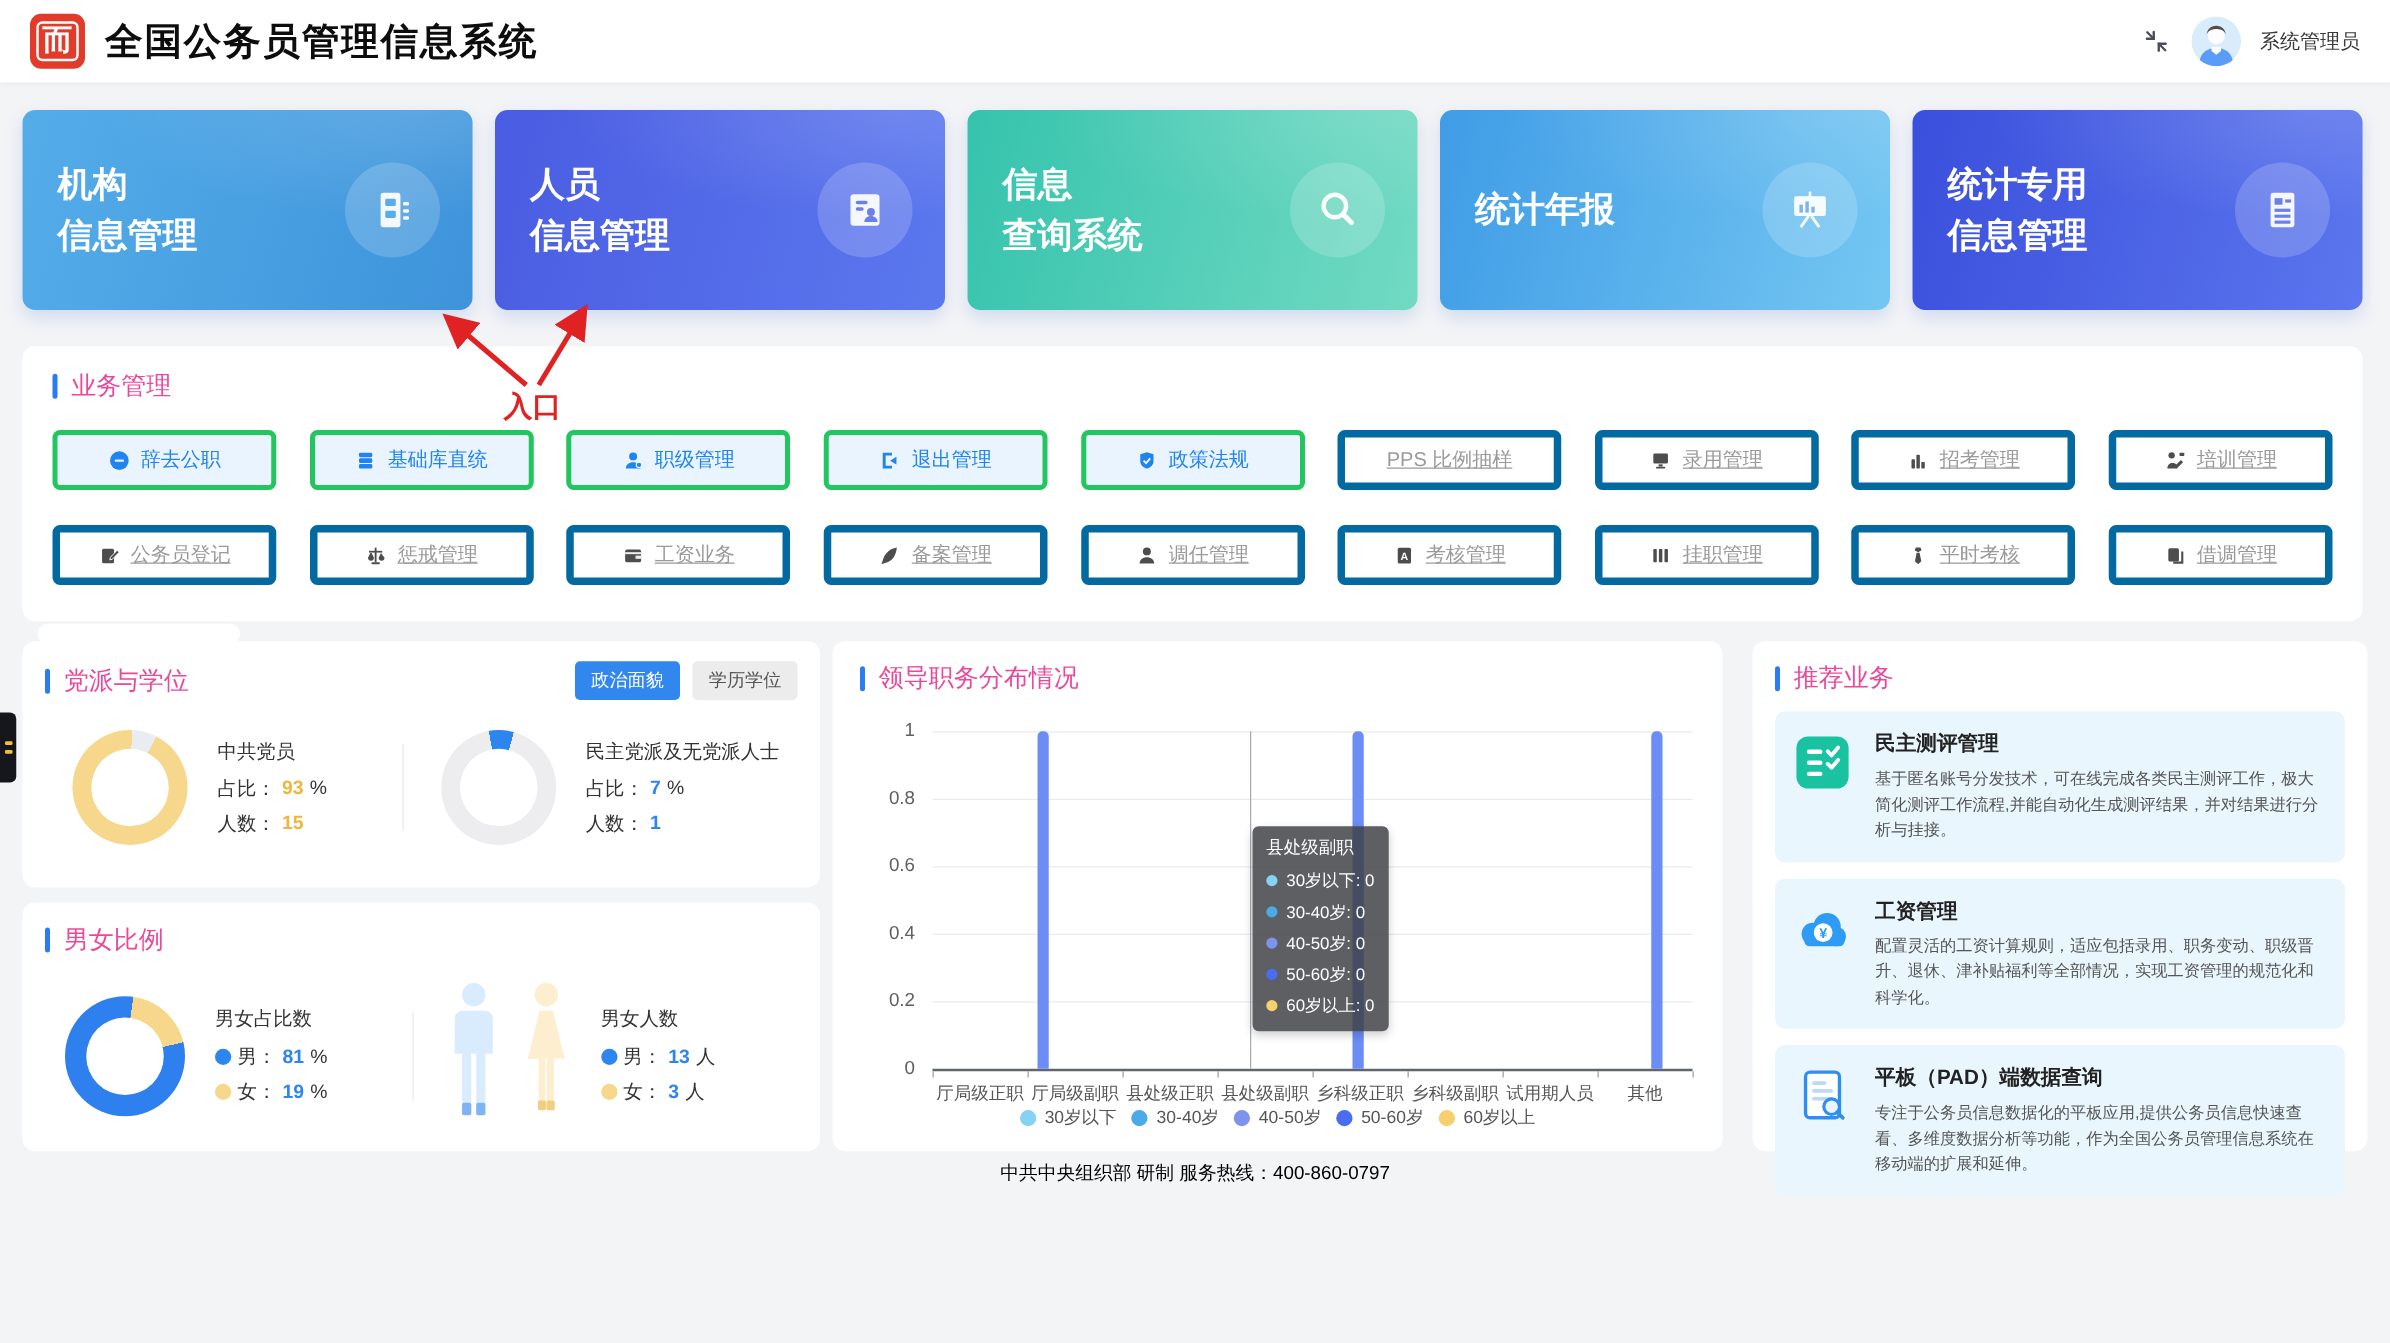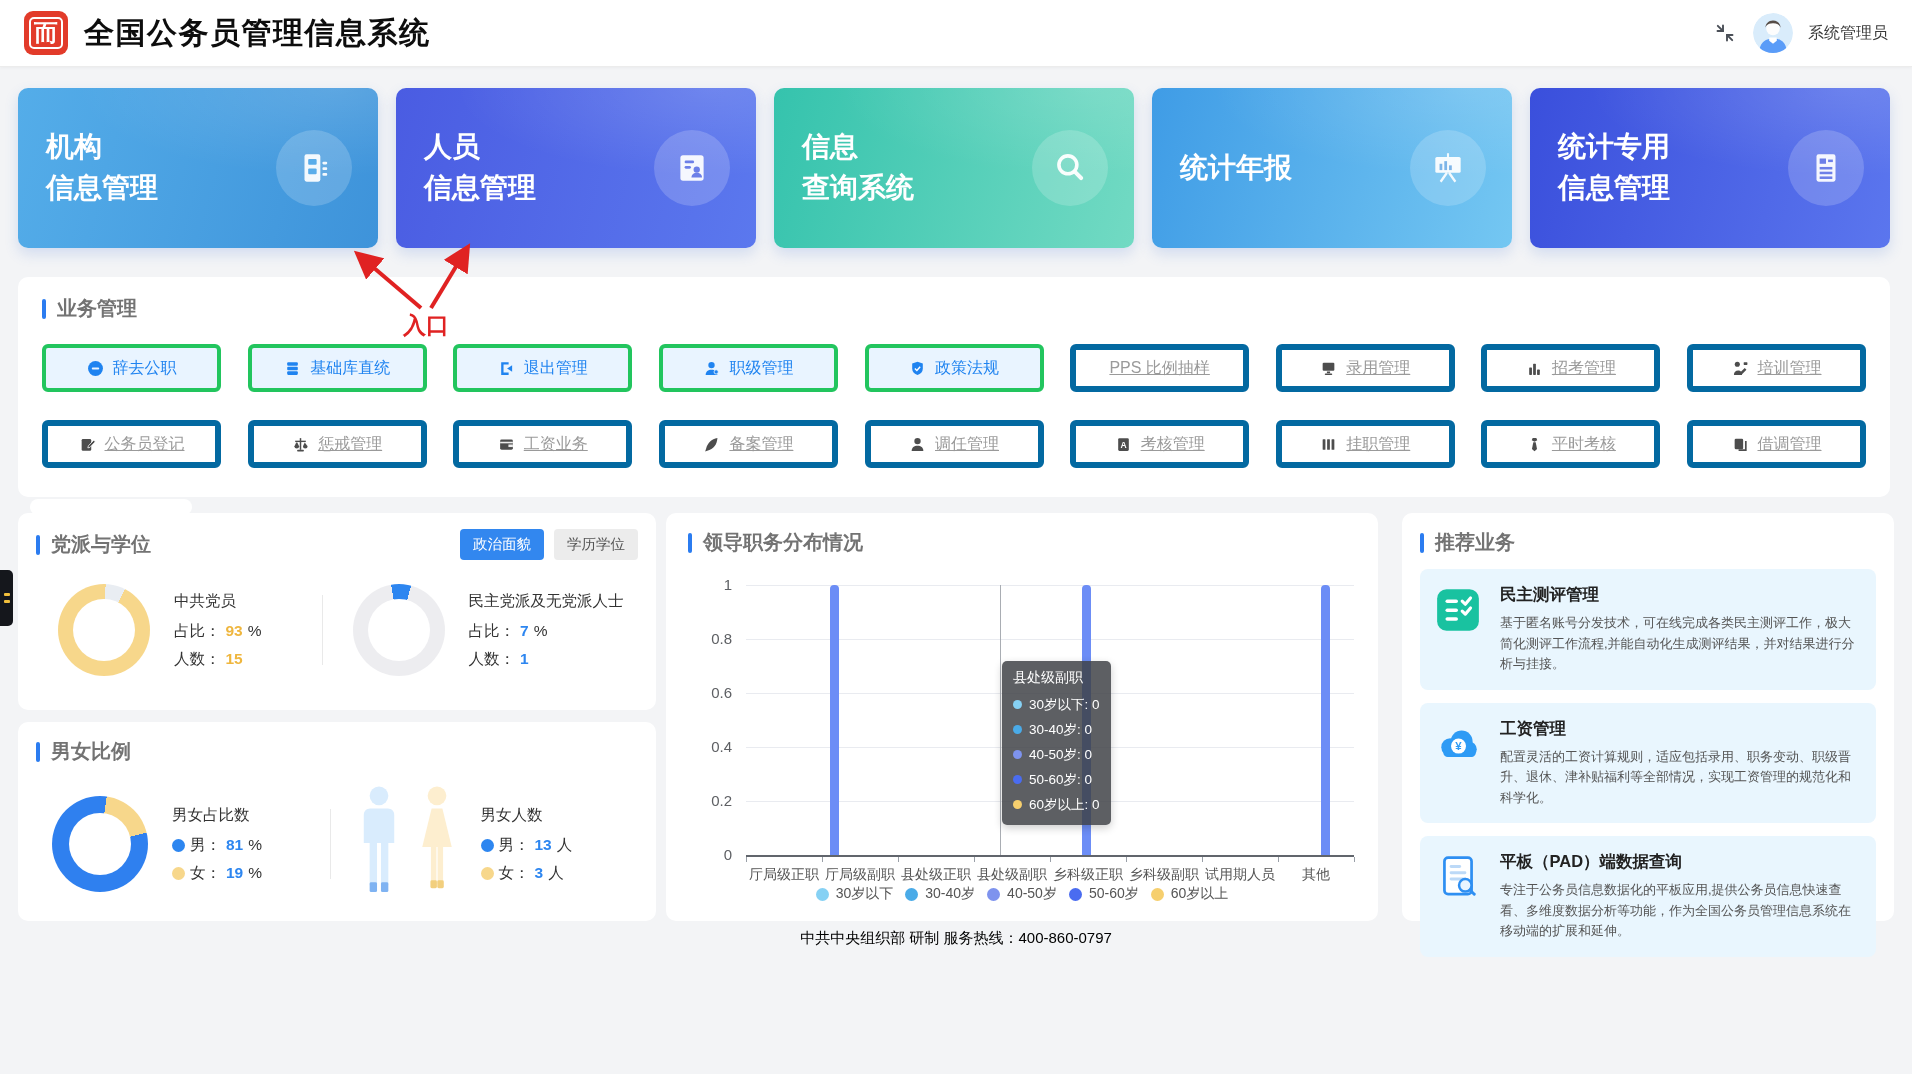--- a/index.html
+++ b/index.html
@@ -35,21 +35,21 @@
   .card-txt { position:absolute; left:28px; top:50%; transform:translateY(-50%);
     font-size:28px; font-weight:600; line-height:1.45; z-index:1; }
   .card-icon-circle { position:absolute; right:26px; top:50%; transform:translateY(-50%);
     width:76px; height:76px; border-radius:50%; background:rgba(255,255,255,.18);
     display:flex; align-items:center; justify-content:center; z-index:1; }
   
   .anno { position:absolute; inset:0; width:1912px; height:1074px; z-index:4; pointer-events:none; }
   
   .panel { position:absolute; background:#fff; border-radius:10px; }
   .biz { left:18px; top:277px; width:1872px; height:220px; padding:18px 24px; z-index:2; }
-  .sec-title { display:flex; align-items:center; gap:11px; font-size:20px; font-weight:700; color:#737373; }
+  .sec-title { display:flex; align-items:center; gap:11px; font-size:20px; font-weight:400; color:#ec4899; }
   .tbar { width:4px; height:20px; background:#2b7cf0; border-radius:2px; flex:none; }
   .biz-row { display:flex; justify-content:space-between; margin-top:22px; }
   .biz-row + .biz-row { margin-top:28px; }
   .biz-btn { width:179px; height:48px; border-radius:6px; display:flex; align-items:center;
     justify-content:center; gap:9px; font-size:16px; cursor:pointer; }
   .biz-btn.active { background:#e9f4ff; border:4px solid #22c55e; color:#1f83f0; }
   .biz-btn.disabled { background:#fff; border:6px solid #0369a1; color:#9a9a9a;text-decoration:underline; }
   .biz-btn .bicon { display:flex; color:inherit; }
   .biz-btn.disabled .bicon { color:#4d4d4d; }
   .ghost-box { position:absolute; left:30px; top:499px; width:162px; height:16px;
@@ -256,35 +256,35 @@
                 <rect x="3" y="2" width="10" height="3.4" rx="1"></rect>
                 <rect x="3" y="6.3" width="10" height="3.4" rx="1"></rect>
                 <rect x="3" y="10.6" width="10" height="3.4" rx="1"></rect>
               </svg>
             </span>
             <span class="blabel">基础库直统</span>
           </div>
           <div class="biz-btn active">
             <span class="bicon">
               <svg width="17" height="17" viewBox="0 0 16 16" fill="currentColor">
-                <path d="M3 2h7v2.2H5.2v7.6H10V14H3z"></path>
-                <path d="M8.5 8l4.8-3v6z"></path>
-              </svg>
-            </span>
-            <span class="blabel">退出管理</span>
-          </div>
-          <div class="biz-btn active">
-            <span class="bicon">
-              <svg width="17" height="17" viewBox="0 0 16 16" fill="currentColor">
                 <circle cx="8" cy="4.8" r="3"></circle>
                 <path d="M2.5 14c0-3 2.4-4.8 5.5-4.8s5.5 1.8 5.5 4.8z"></path>
                 <circle cx="12.4" cy="11.2" r="2" fill="currentColor" stroke="#e9f4ff" stroke-width=".8"></circle>
               </svg>
             </span>
             <span class="blabel">职级管理</span>
+          </div>
+          <div class="biz-btn active">
+            <span class="bicon">
+              <svg width="17" height="17" viewBox="0 0 16 16" fill="currentColor">
+                <path d="M3 2h7v2.2H5.2v7.6H10V14H3z"></path>
+                <path d="M8.5 8l4.8-3v6z"></path>
+              </svg>
+            </span>
+            <span class="blabel">退出管理</span>
           </div>
           <div class="biz-btn active">
             <span class="bicon">
               <svg width="17" height="17" viewBox="0 0 16 16" fill="currentColor">
                 <path d="M8 1.6 3 3.2v5c0 3 2.2 4.9 5 5.8 2.8-.9 5-2.8 5-5.8v-5z"></path>
                 <path d="M5.5 8l1.9 1.9 3.1-3.6" stroke="#fff" stroke-width="1.3" fill="none"></path>
               </svg>
             </span>
             <span class="blabel">政策法规</span>
           </div>

